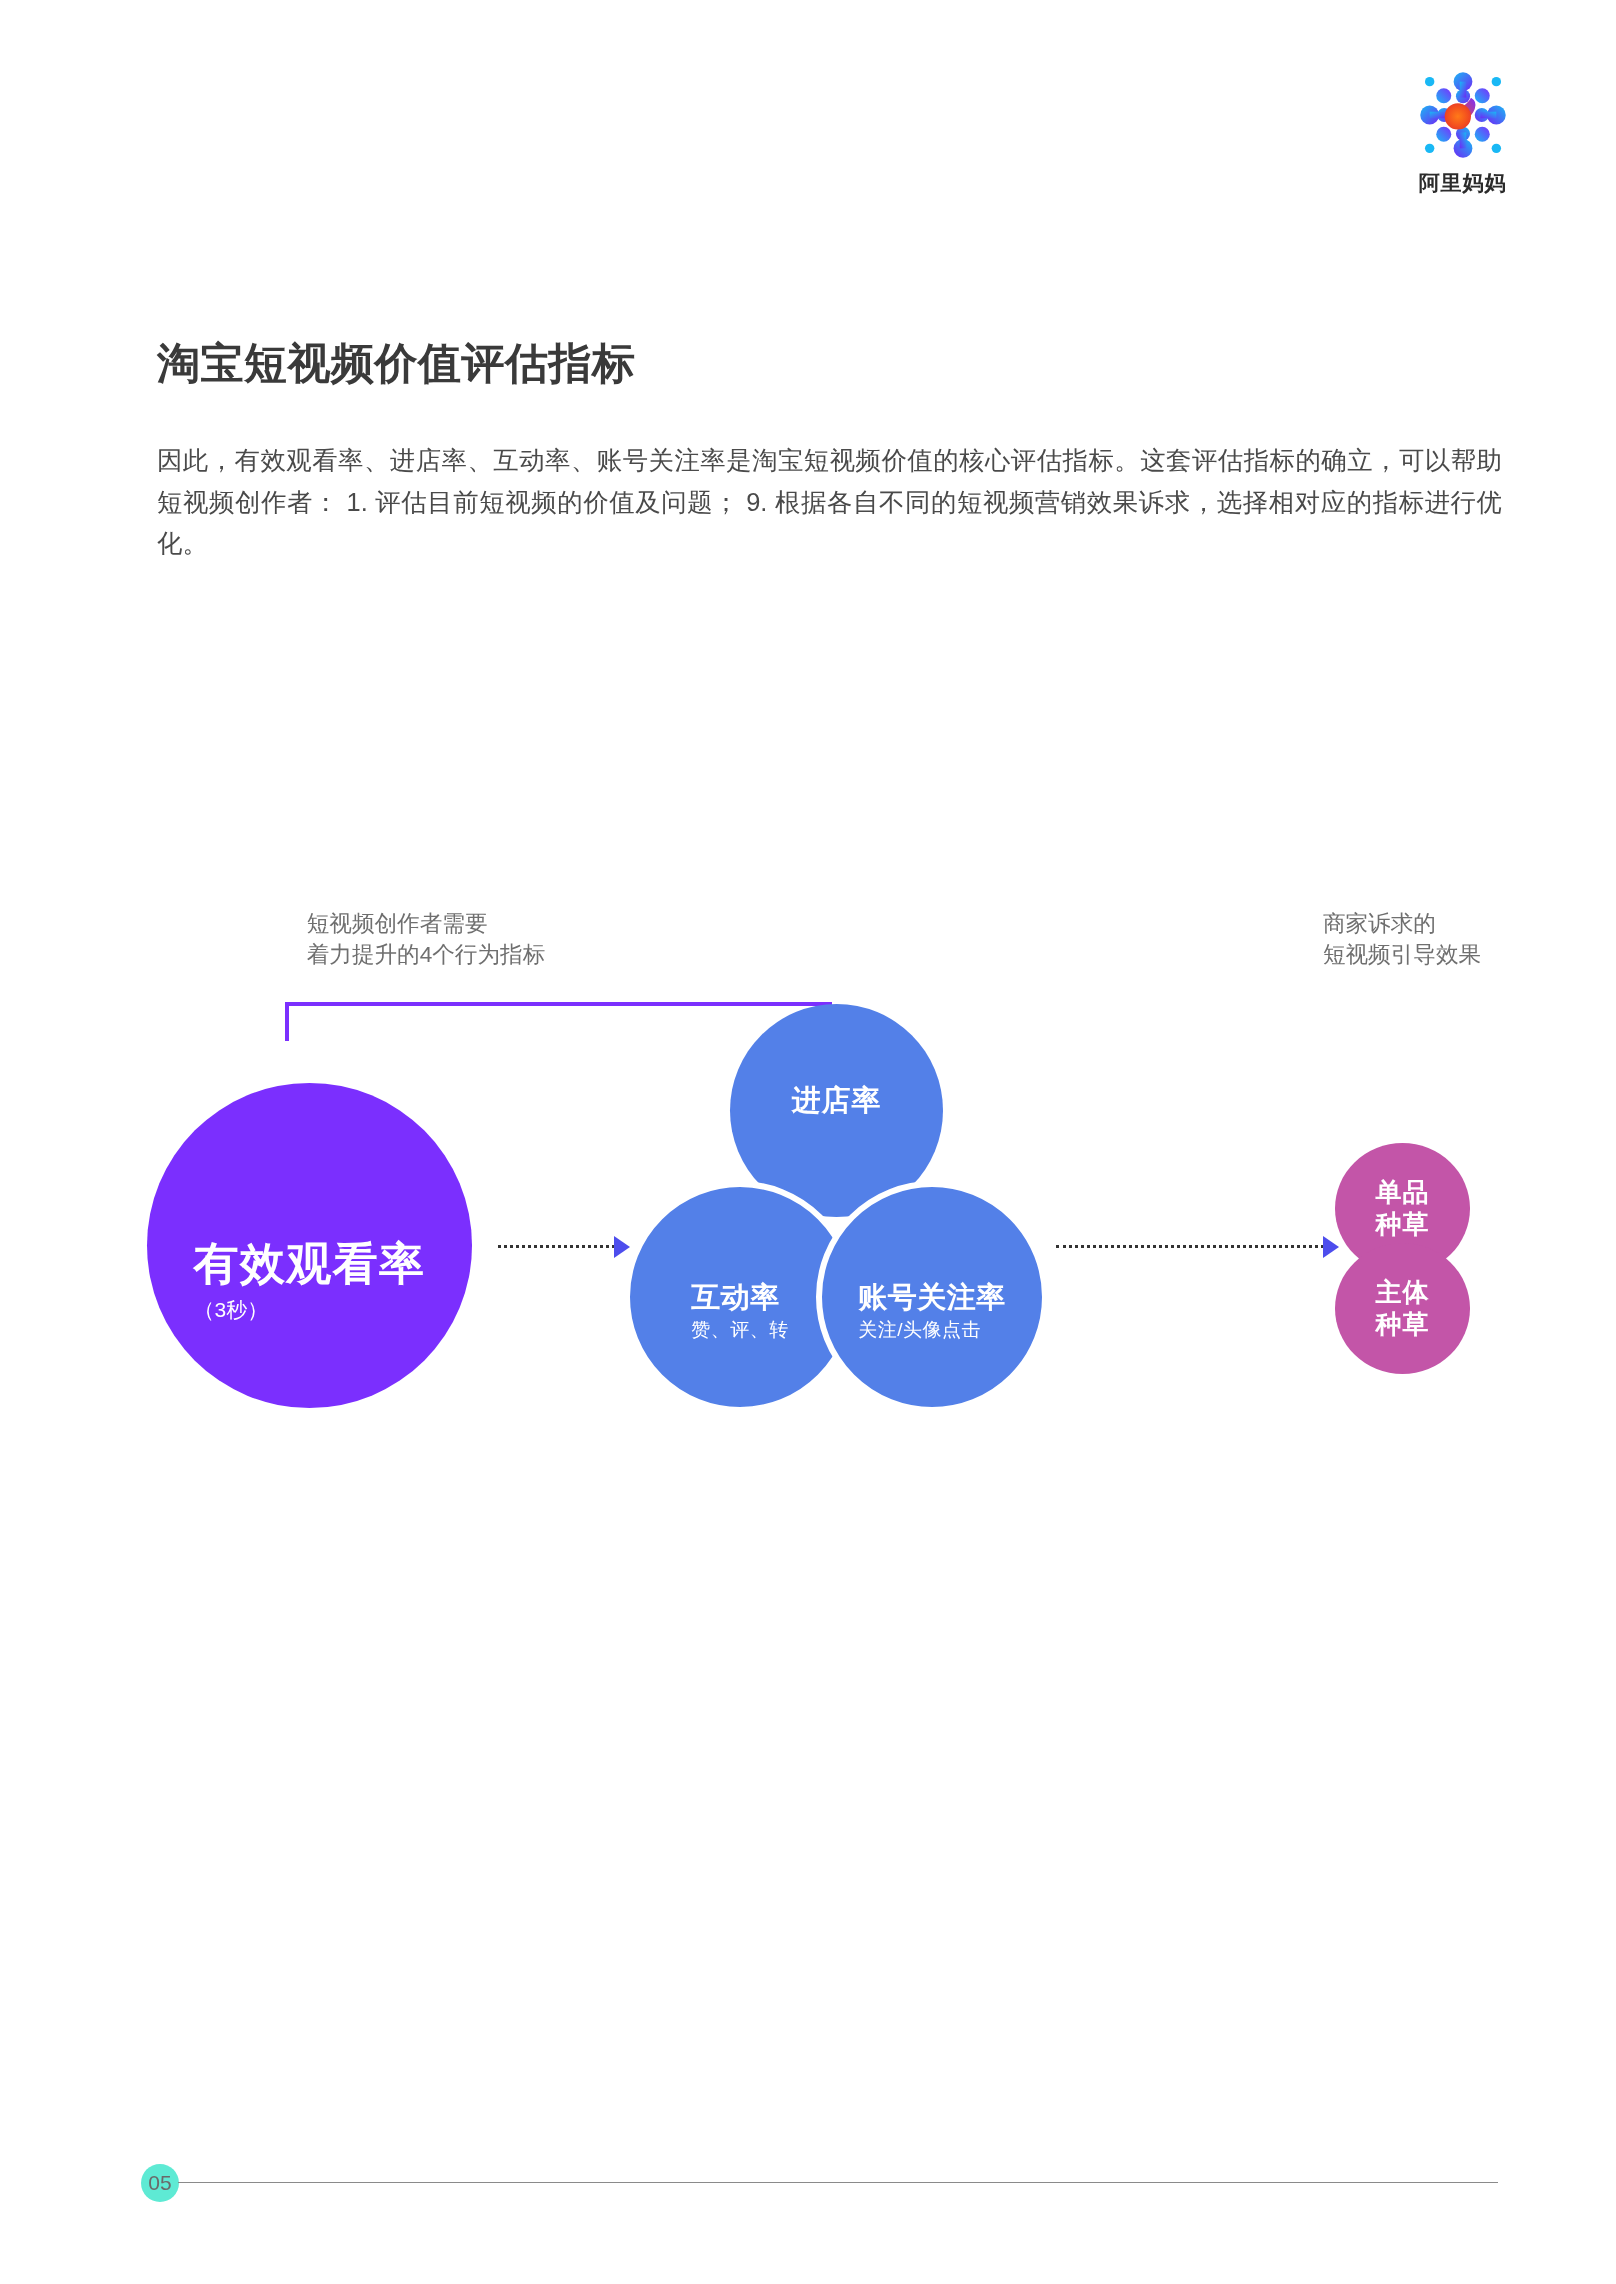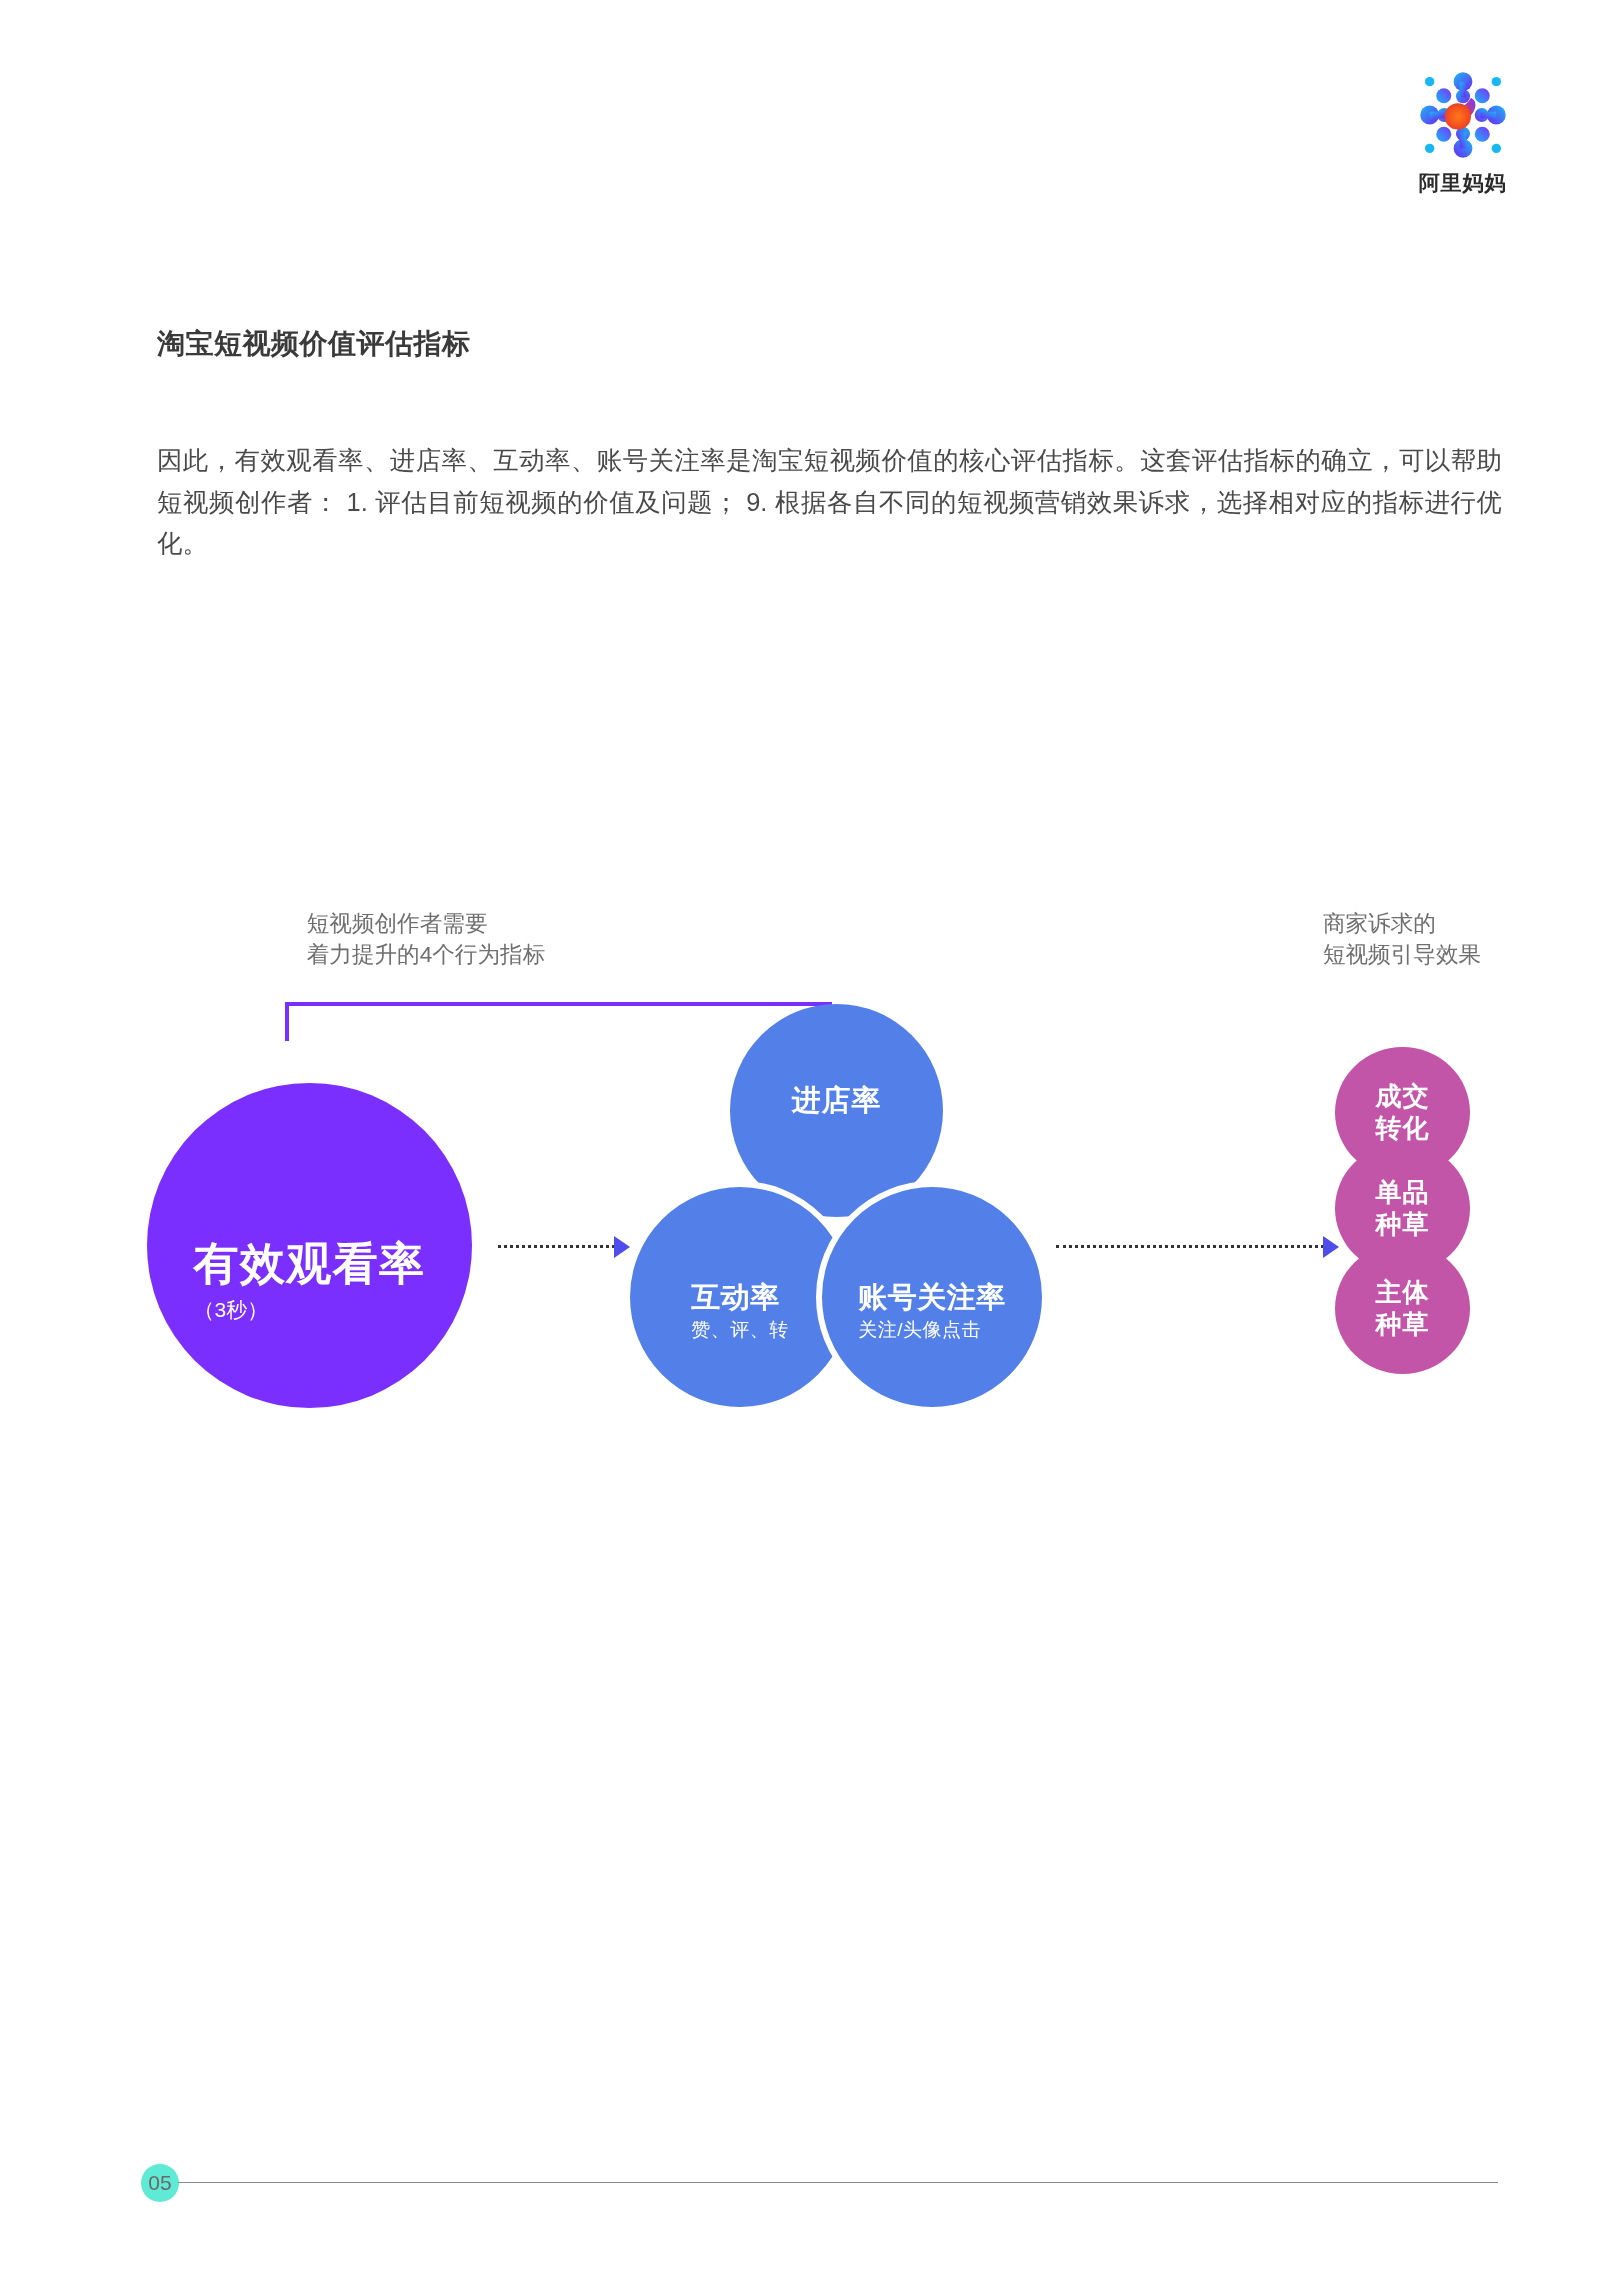--- a/index.html
+++ b/index.html
@@ -33,21 +33,21 @@
     color: #2b2b2b;
     letter-spacing: 0.9px;
     line-height: 1;
   }
 
   
   #page-title {
     position: absolute;
     left: 157px;
     top: 306px;
-    font-size: 28px;
+    font-size: 43px;
     font-weight: 700;
     color: #3a3a3a;
     letter-spacing: 0.5px;
     white-space: nowrap;
   }
 
   
   #intro-paragraph {
     position: absolute;
     left: 157px;
@@ -299,26 +299,20 @@
         <div class="node-sub">关注/头像点击</div>
       </div>
     </div>
   </div>
 
   <div id="arrow-2" class="arrow">
     <span class="line"></span>
     <span class="head"></span>
   </div>
 
-  <div id="node-outcome-0" class="node node-pink">
-    <div class="inner">
-      <div class="node-title">成交</div>
-      <div class="node-title">转化</div>
-    </div>
-  </div>
   <div id="node-outcome-1" class="node node-pink">
     <div class="inner">
       <div class="node-title">单品</div>
       <div class="node-title">种草</div>
     </div>
   </div>
   <div id="node-outcome-2" class="node node-pink">
     <div class="inner">
       <div class="node-title">主体</div>
       <div class="node-title">种草</div>

